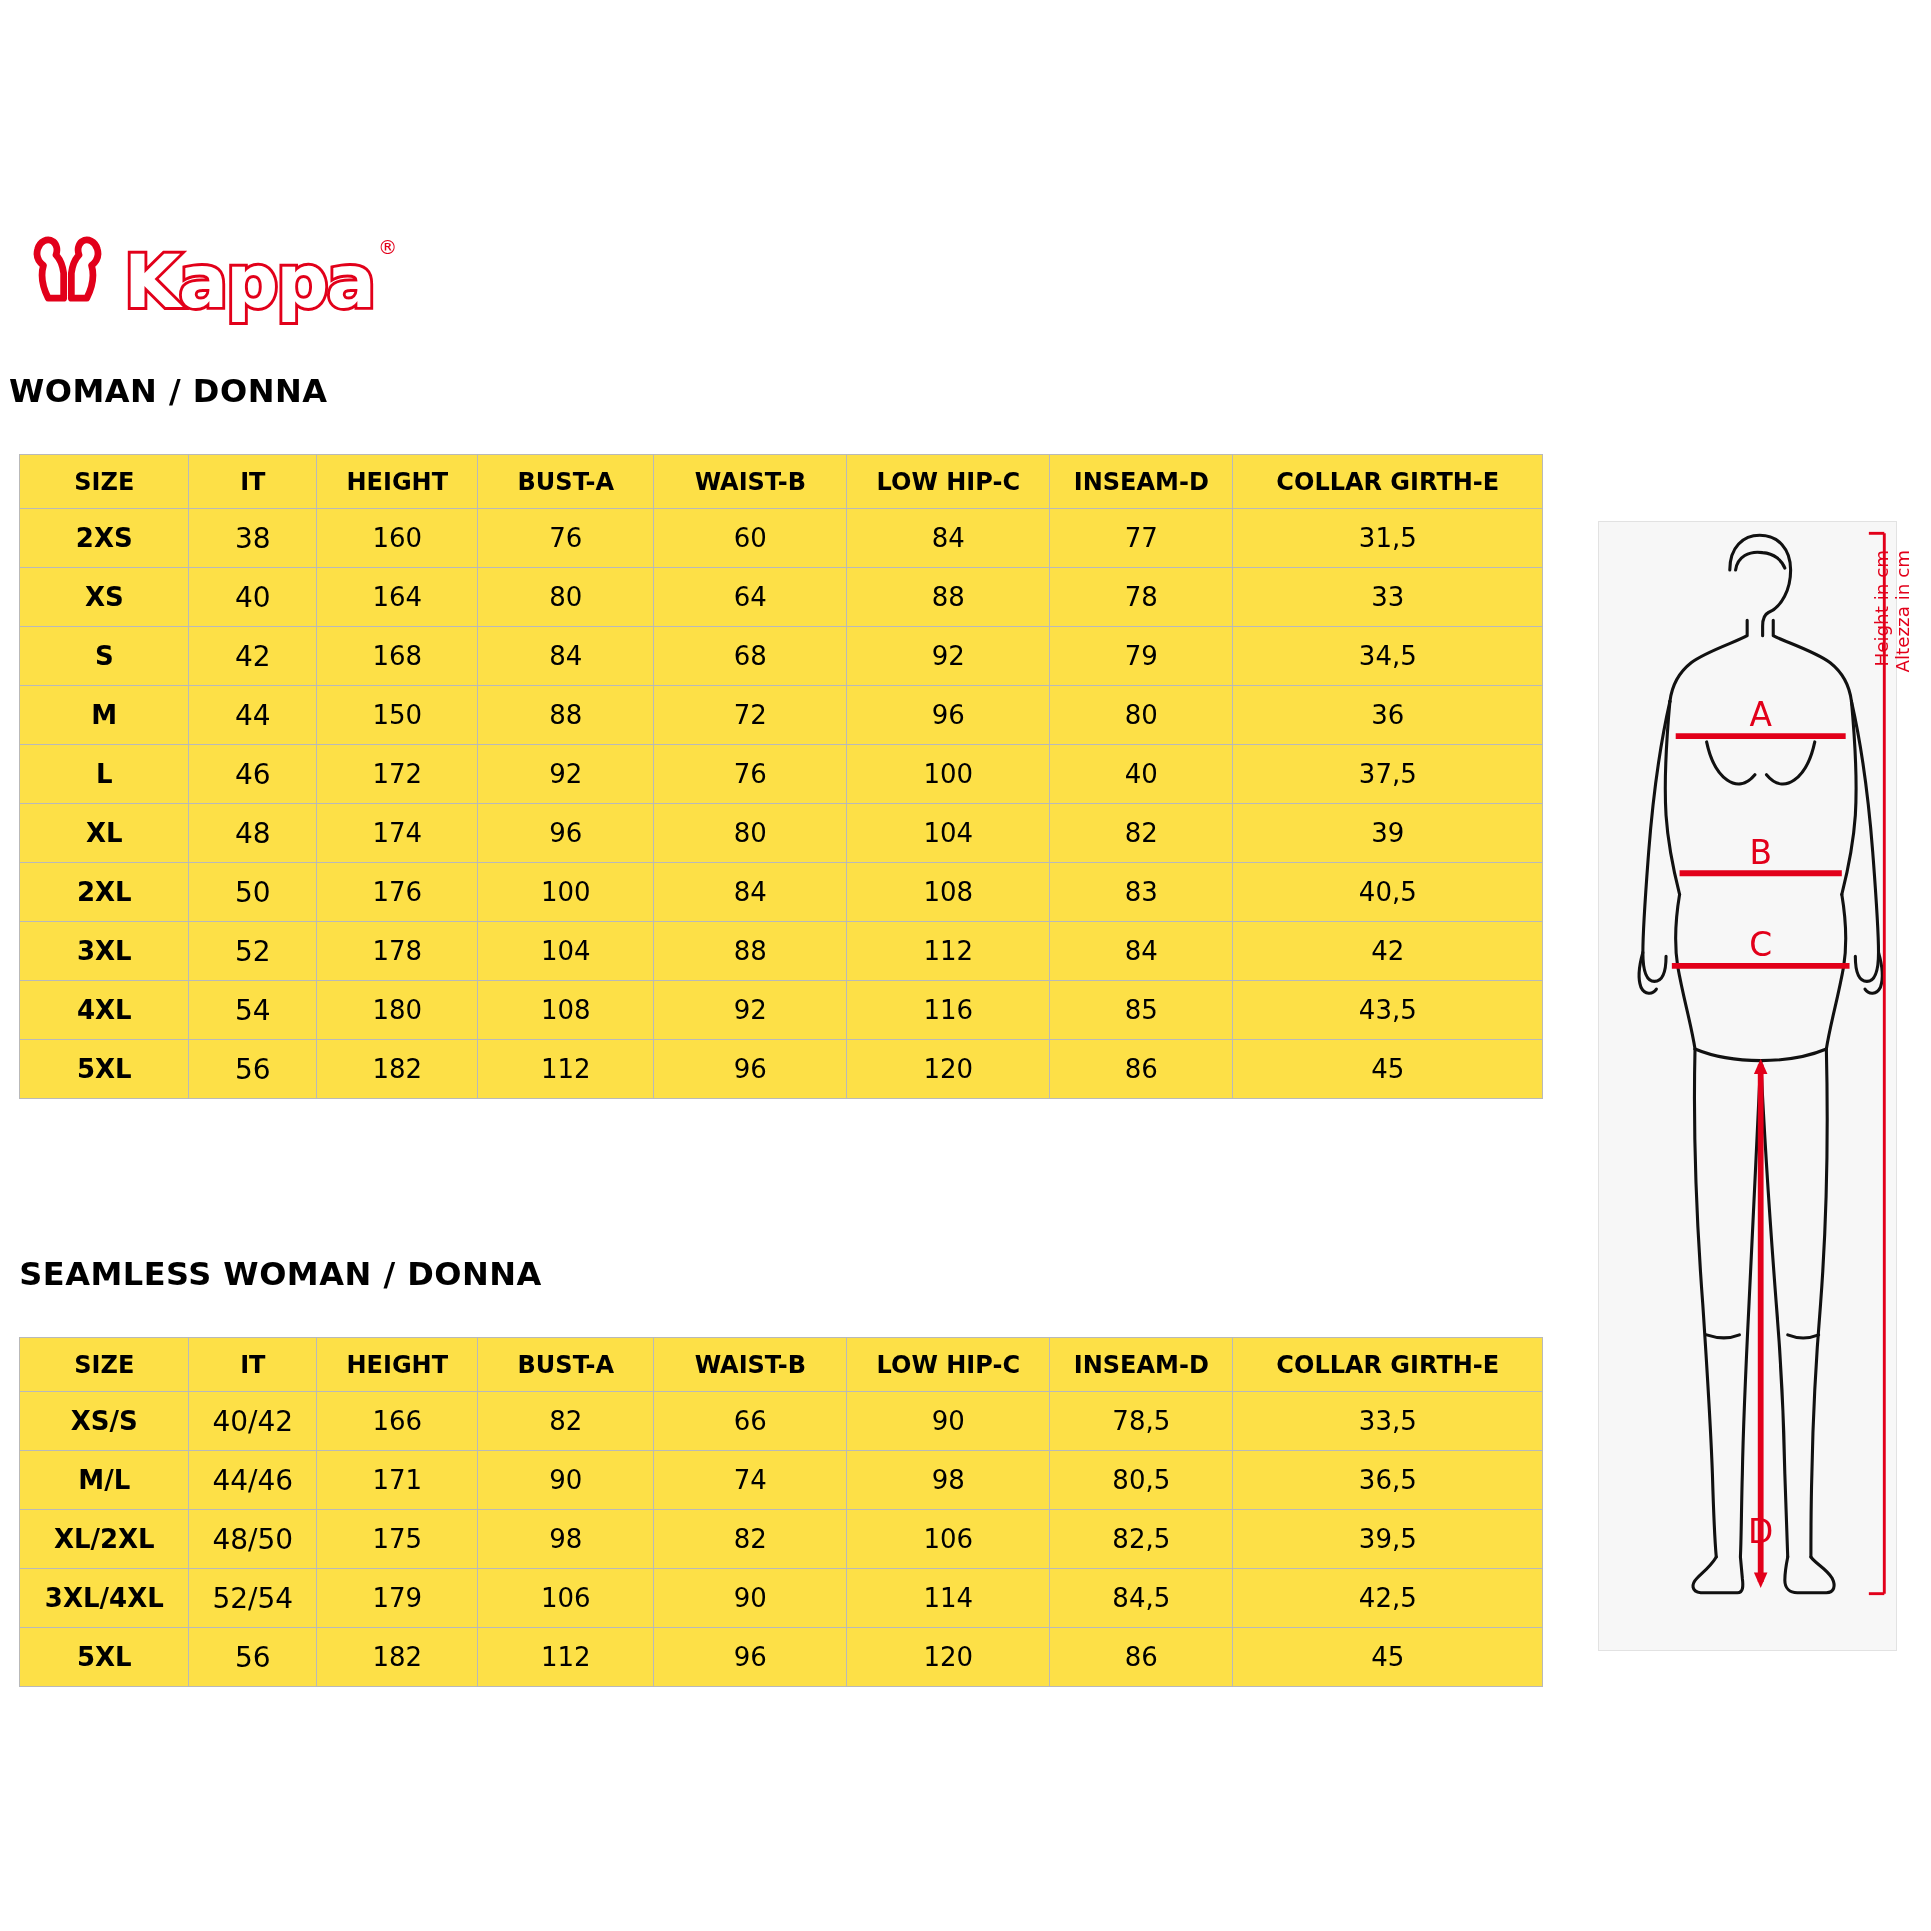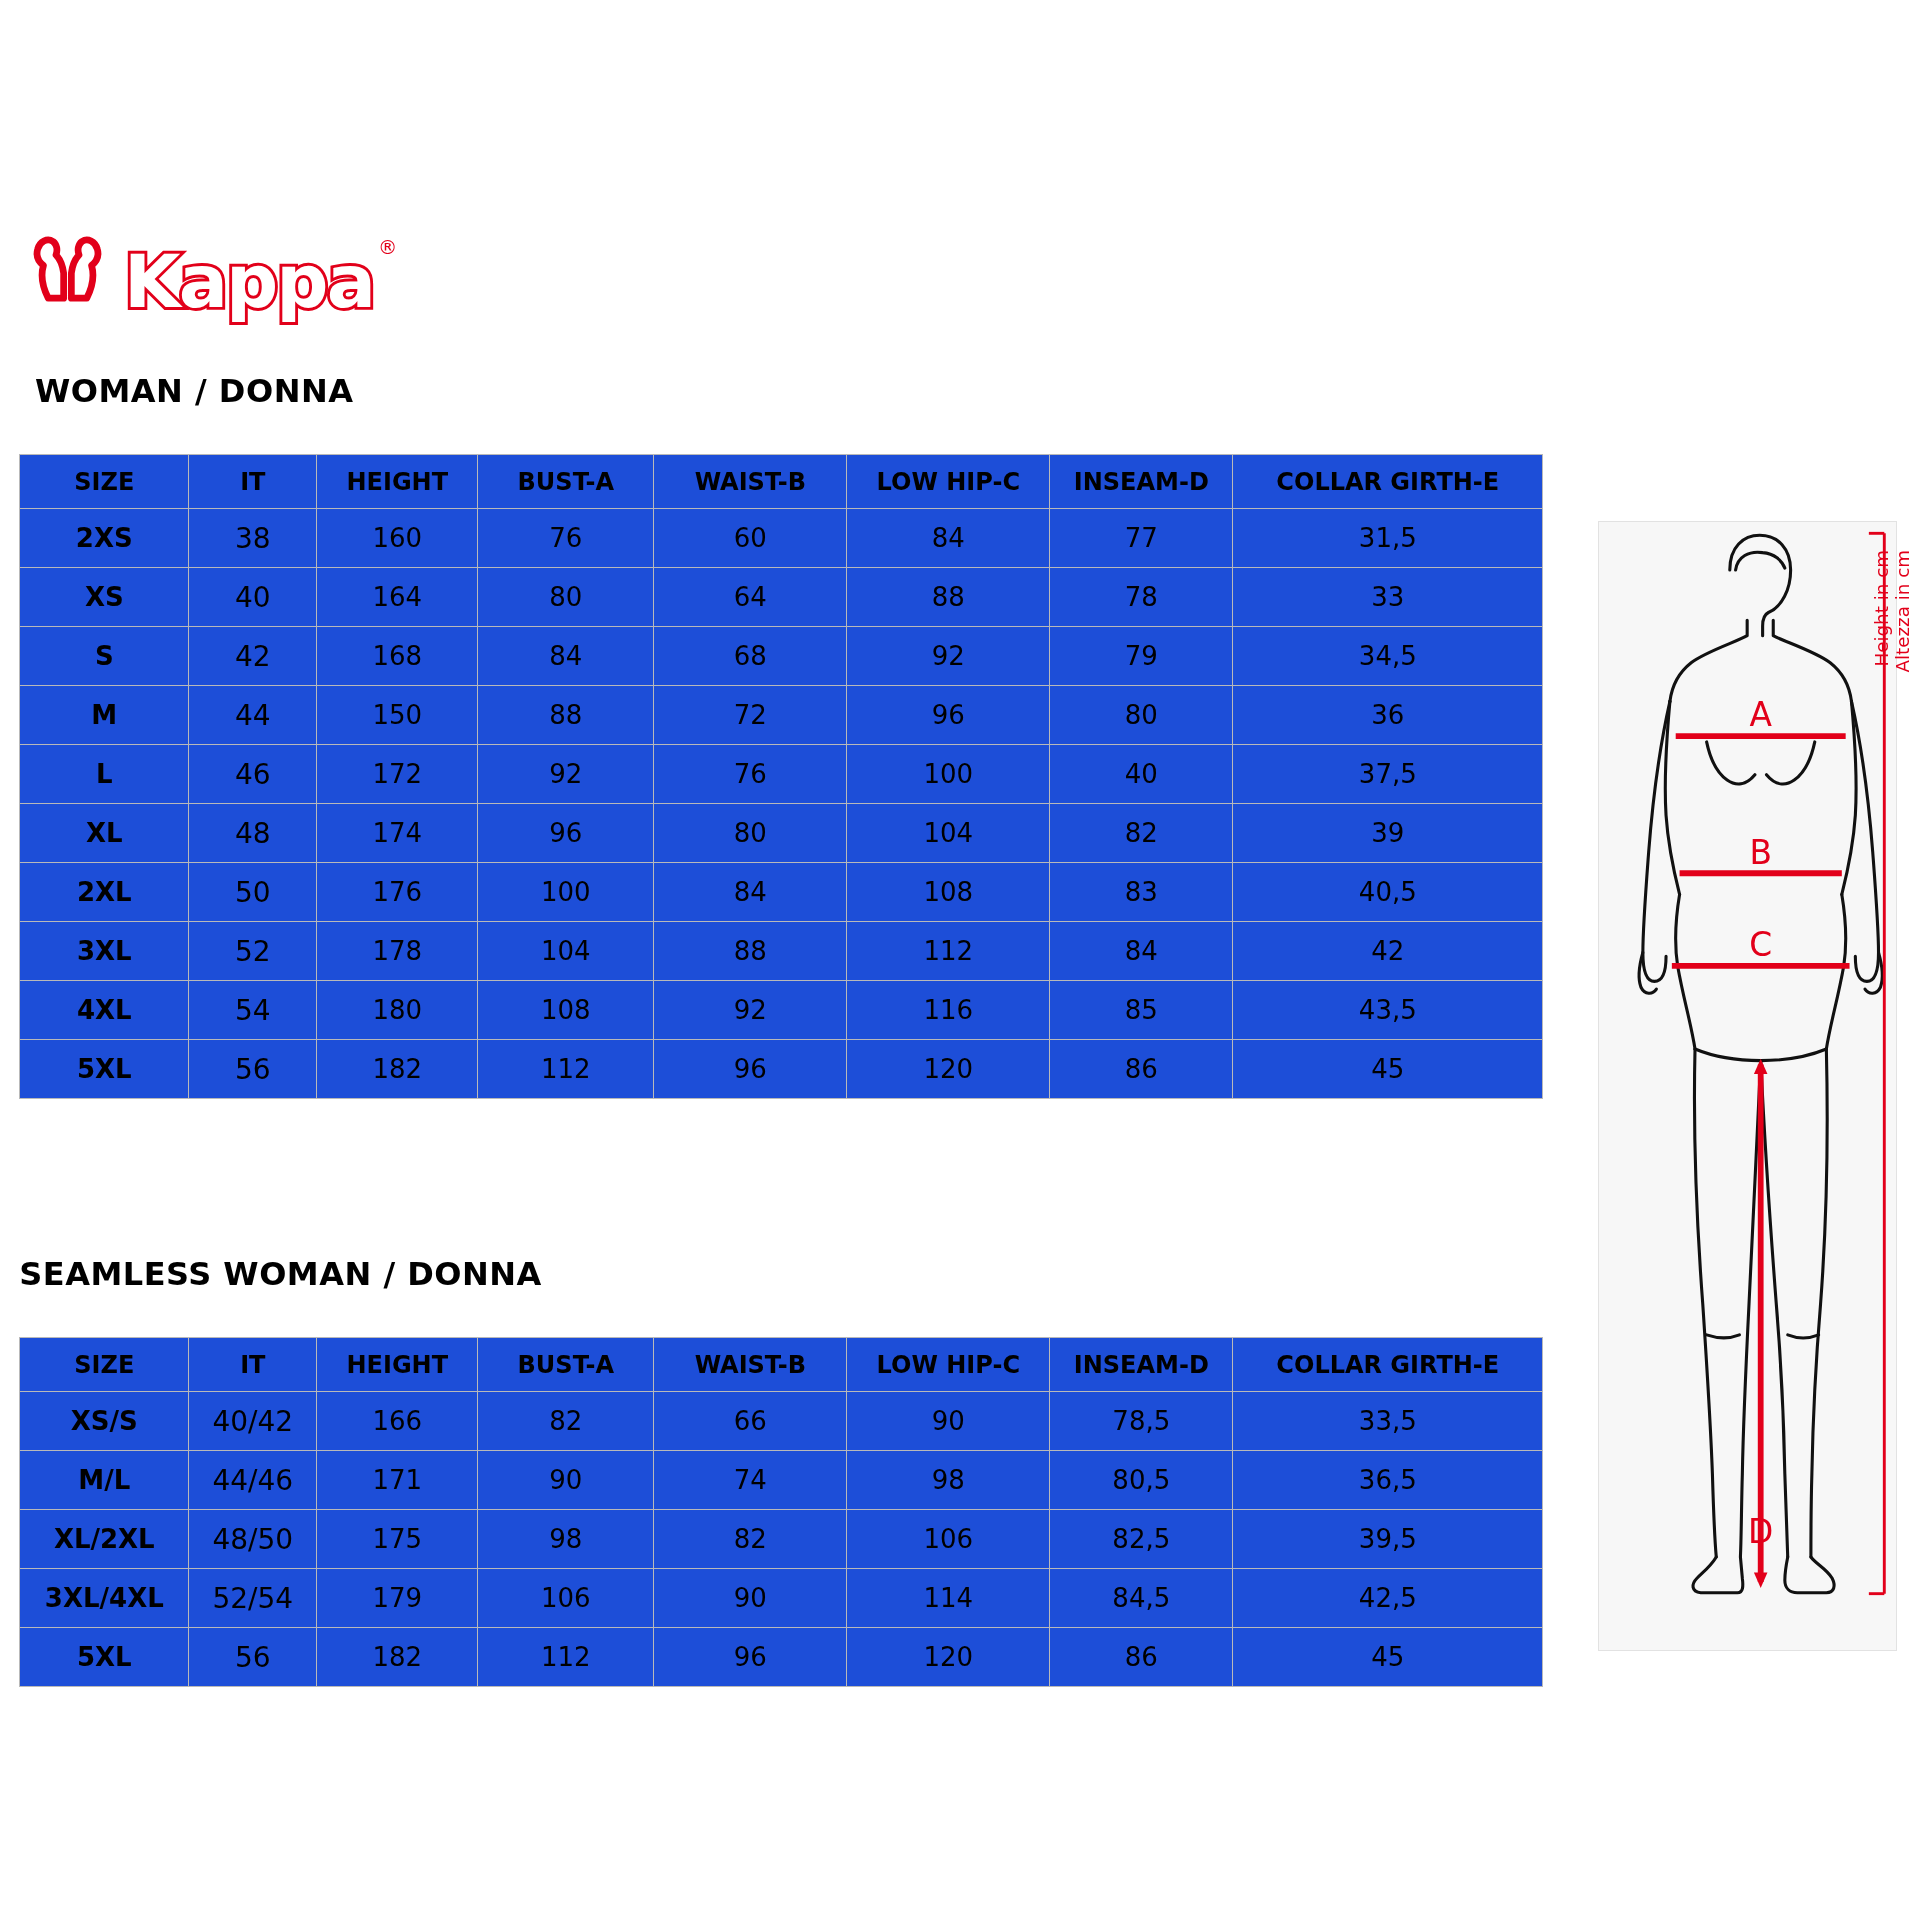--- a/index.html
+++ b/index.html
@@ -58,28 +58,28 @@
 
   
   .section-title {
     position: absolute;
     font-family: "DejaVu Sans", sans-serif;
     font-weight: bold;
     font-size: 32px;
     color: #000000;
     letter-spacing: 0.5px;
   }
-  #title-woman { left: 35px; top: 372px; }
+  #title-woman { left: 9px; top: 372px; }
   #title-seamless { left: 19.3px; top: 1255px; }
 
   
   table.sizechart {
     position: absolute;
     border-collapse: collapse;
-    background: #1d4ed8;
+    background: #fde047;
     table-layout: fixed;
   }
   table.sizechart td, table.sizechart th {
     border: 1px solid #b9b9b9;
     text-align: center;
     font-family: "DejaVu Sans", sans-serif;
     color: #000000;
     padding: 0;
   }
   table.sizechart thead th {

